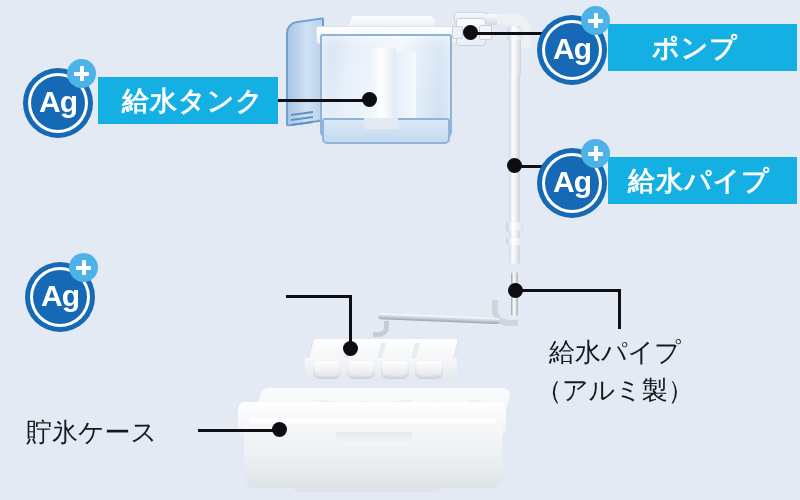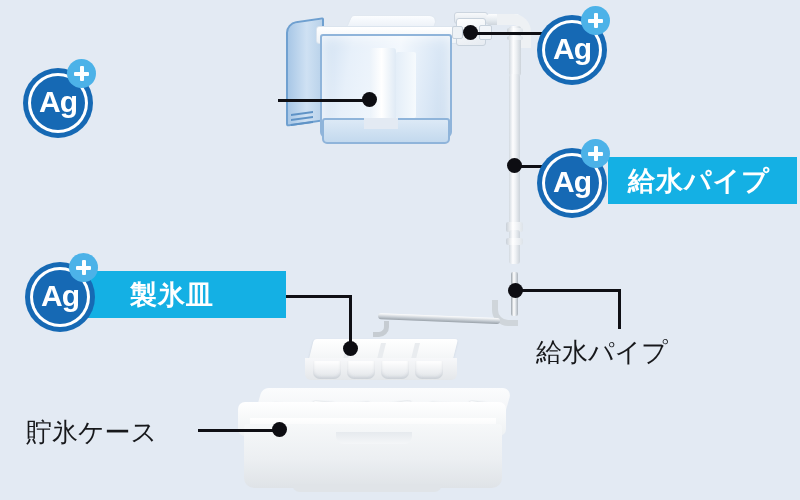--- a/index.html
+++ b/index.html
@@ -339,29 +339,35 @@
   <div class="line-v" style="left:349px;top:295px;height:52px;"></div>
   <div class="dot" style="left:343px;top:341px;"></div>
 
   <div class="line-h" style="left:515px;top:289px;width:106px;"></div>
   <div class="line-v" style="left:618px;top:289px;height:40px;"></div>
   <div class="dot" style="left:508px;top:283px;"></div>
 
   <div class="line-h" style="left:198px;top:429px;width:82px;"></div>
   <div class="dot" style="left:272px;top:422px;"></div>
 
+  <div class="lbl-bar" style="left:98px;top:77px;width:180px;height:47px;padding-left:24px;">
+    <span>給水タンク</span>
+  </div>
   <div class="badge" style="left:20px;top:59px;">
     <div class="ring"></div>
     <div class="ring-inner"></div>
     <div class="disc">
       <span class="ag">Ag</span>
     </div>
     <div class="plus"></div>
   </div>
 
+  <div class="lbl-bar" style="left:608px;top:24px;width:189px;height:47px;padding-left:44px;">
+    <span>ポンプ</span>
+  </div>
   <div class="badge" style="left:534px;top:6px;">
     <div class="ring"></div>
     <div class="ring-inner"></div>
     <div class="disc">
       <span class="ag">Ag</span>
     </div>
     <div class="plus"></div>
   </div>
 
   <div class="lbl-bar" style="left:608px;top:157px;width:189px;height:47px;padding-left:20px;">
@@ -369,33 +375,31 @@
   </div>
   <div class="badge" style="left:534px;top:139px;">
     <div class="ring"></div>
     <div class="ring-inner"></div>
     <div class="disc">
       <span class="ag">Ag</span>
     </div>
     <div class="plus"></div>
   </div>
 
-  <div class="lbl-bar" style="left:88px;top:271px;width:198px;height:47px;padding-left:42px;">
-    <span>製氷皿</span>
-  </div>
   <div class="badge" style="left:22px;top:253px;">
     <div class="ring"></div>
     <div class="ring-inner"></div>
     <div class="disc">
       <span class="ag">Ag</span>
     </div>
     <div class="plus"></div>
   </div>
 
   <div class="plain-text" style="left:536px;top:334px;text-align:center;">
     <div>給水パイプ</div>
+    <div>（アルミ製）</div>
   </div>
 
   <div class="plain-text" style="left:26px;top:414px;">
     <span>貯氷ケース</span>
   </div>
 
 </div>
 
 </body></html>

